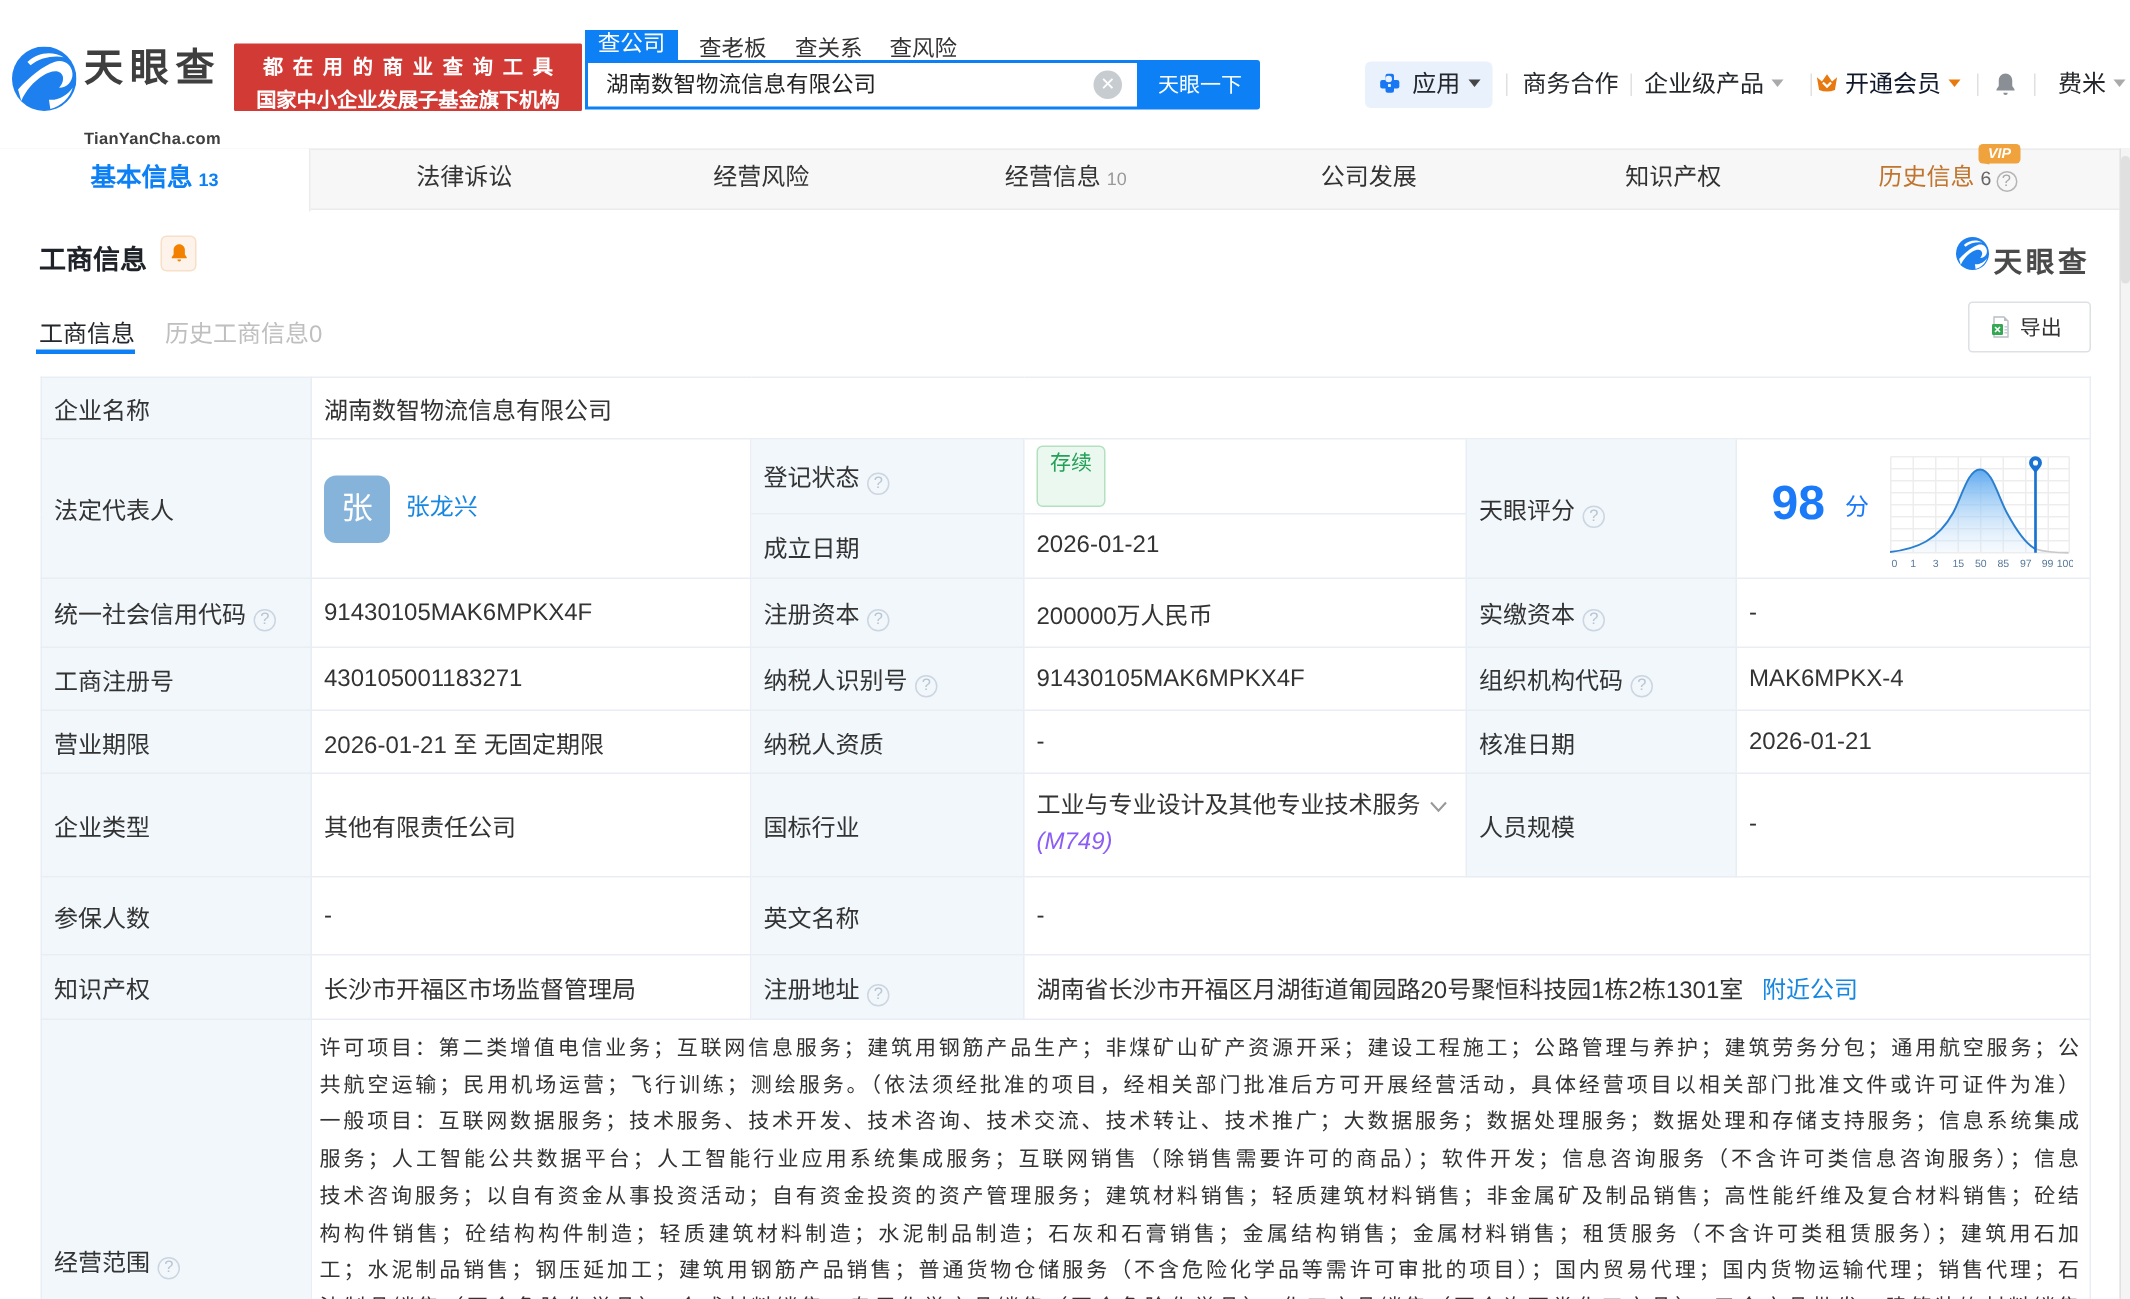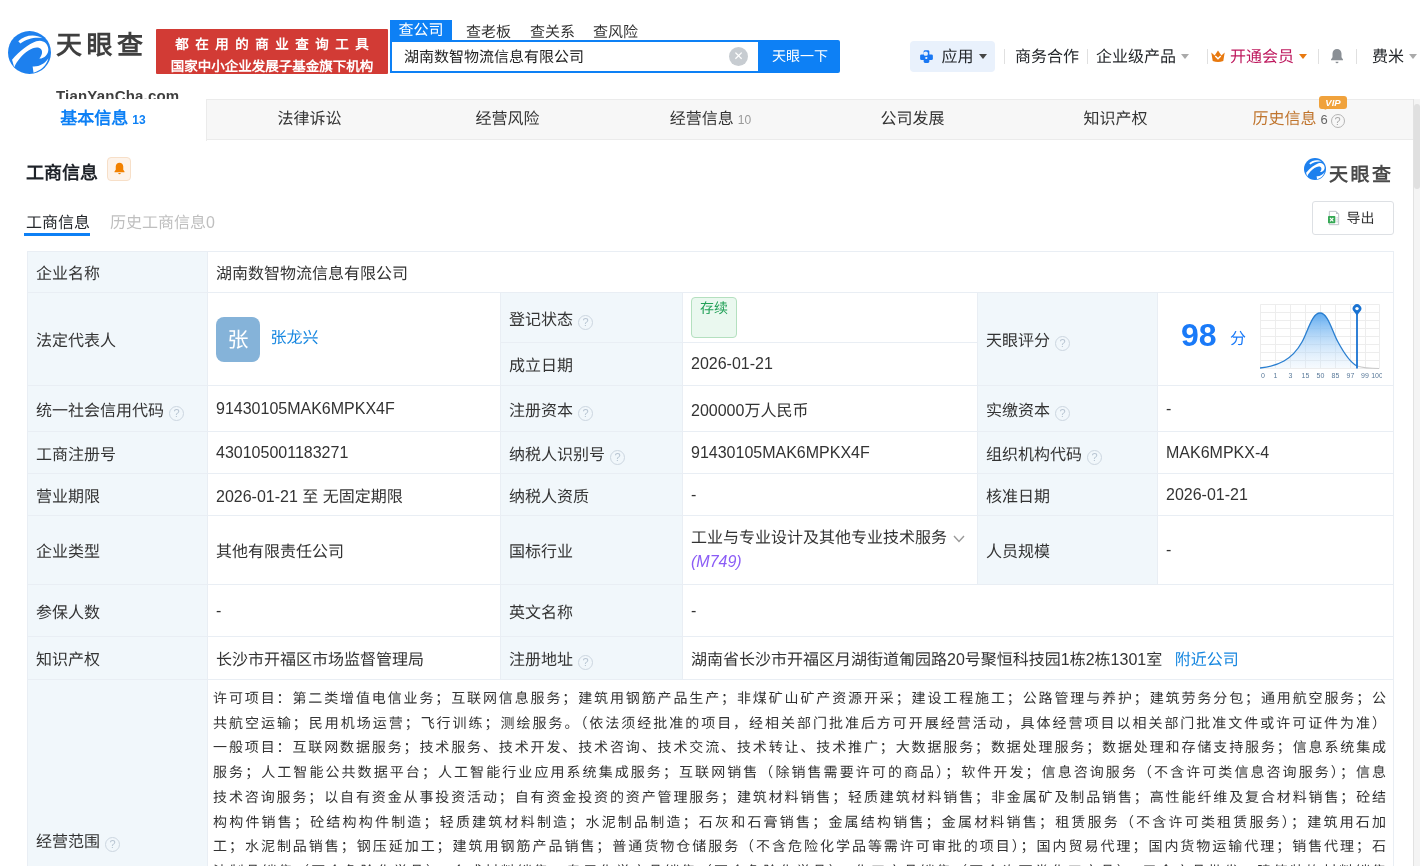--- a/index.html
+++ b/index.html
@@ -4,21 +4,21 @@
 <style>
 * { margin:0; padding:0; box-sizing:border-box; }
 html,body { width:1420px; height:866px; overflow:hidden; background:#fff;
   font-family:"Liberation Sans",sans-serif; color:#333; }
 .abs { position:absolute; }
 #page { position:relative; width:1420px; height:866px; }
 
 
 #logoCircle { left:8px; top:31px; }
 #logoText { left:56px; top:32px; font-size:26px; font-weight:bold; color:#3f3f3f; letter-spacing:4.5px; line-height:26px; }
-#logoSub { left:56px; top:59px; font-size:15px; font-weight:bold; color:#3f3f3f; letter-spacing:0.2px;margin-top:28px; }
+#logoSub { left:56px; top:59px; font-size:11px; font-weight:bold; color:#3f3f3f; letter-spacing:0.2px;margin-top:28px; }
 #redBadge { left:156px; top:29px; width:232px; height:45px; background:#d23b35; color:#fff; text-align:center; border-radius:1px; }
 #redBadge .l1 { font-size:13.5px; font-weight:bold; letter-spacing:6.5px; margin-top:4px; text-indent:6.5px;}
 #redBadge .l2 { font-size:13.5px; font-weight:bold; margin-top:2px; }
 .stab { position:absolute; top:20px; height:19px; font-size:15px; color:#333; }
 #stab1 { left:390px; width:62px; height:20px; background:#0d80f5; color:#fff; text-align:center; line-height:20px; }
 #searchInput { left:390px; top:40px; width:370px; height:33px; border:2px solid #0d80f5; background:#fff; line-height:29px; font-size:15px; color:#222; padding-left:12px; }
 #clearBtn { left:729px; top:47px; width:19px; height:19px; border-radius:50%; background:#c7ccd1; color:#fff; font-size:12px; text-align:center; line-height:19px; }
 #searchBtn { left:760px; top:40px; width:80px; height:33px; background:#0d80f5; color:#fff; font-size:14px; text-align:center; line-height:33px; border-radius:0 2px 2px 0; }
 .hmenu { position:absolute; top:41px; height:31px; line-height:31px; font-size:16px; color:#24272b; }
 #appBtn { left:910px; width:85px; background:#e9f1fc; border-radius:4px; text-align:center; }
@@ -89,21 +89,21 @@
         <rect x="8" y="3" width="8" height="18" rx="2" fill="#1977f3"></rect>
         <rect x="3" y="9" width="18" height="8" rx="2" fill="#1977f3"></rect>
         <circle cx="11" cy="8" r="3.1" fill="#e9f1fc"></circle>
         <rect x="10.3" y="12.8" width="2.8" height="2.8" rx="0.7" fill="#e9f1fc"></rect>
       </svg>应用<span class="caret"></span></div>
   <div class="vsep" style="left:1004px;"></div>
   <div class="hmenu" style="left:1015px;">商务合作</div>
   <div class="vsep" style="left:1087px;"></div>
   <div class="hmenu" style="left:1096px;">企业级产品<span class="caret gray"></span></div>
   <div class="vsep" style="left:1207px;"></div>
-  <div class="hmenu" style="left:1210px; color:#be185d;"><svg width="16" height="15" viewBox="0 0 20 18" style="vertical-align:-2px;margin-right:4px">
+  <div class="hmenu" style="left:1210px; color:#0f172a;"><svg width="16" height="15" viewBox="0 0 20 18" style="vertical-align:-2px;margin-right:4px">
         <path d="M1.6,4 L5.8,7.6 L10,1.6 L14.2,7.6 L18.4,4 L16.6,14.6 Q10,17.2 3.4,14.6 Z" fill="#e8790f"></path>
         <path d="M6.6,8.4 L10,11.8 L13.4,8.4" fill="none" stroke="#fff" stroke-width="1.9"></path>
       </svg>开通会员<span class="caret orange"></span></div>
   <div class="vsep" style="left:1318px;"></div>
   <svg class="abs" style="left:1328px;top:47px;" width="18" height="19" viewBox="0 0 24 24">
       <path fill="#8a8f95" d="M12 2 C8.7 2 6 4.7 6 8 v5 l-2 3 v1 h16 v-1 l-2 -3 V8 c0-3.3-2.7-6-6-6 Z M10 19 a2 2 0 0 0 4 0 Z"></path>
     </svg>
   <div class="vsep" style="left:1356px;"></div>
   <div class="hmenu" style="left:1372px;">费米<span class="caret gray"></span></div>
 

